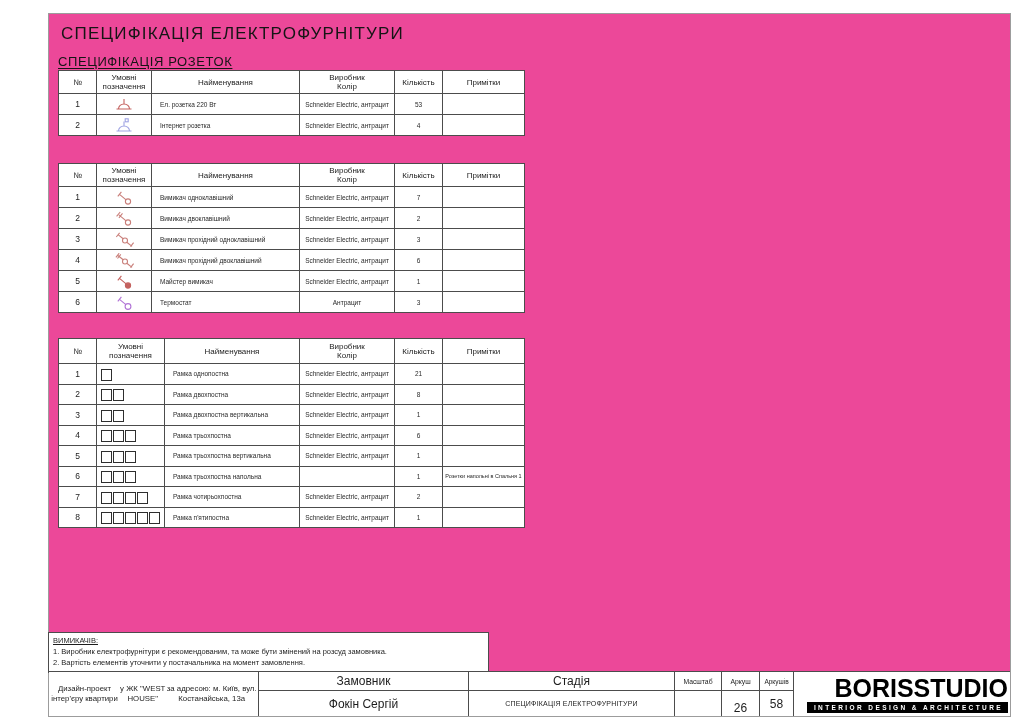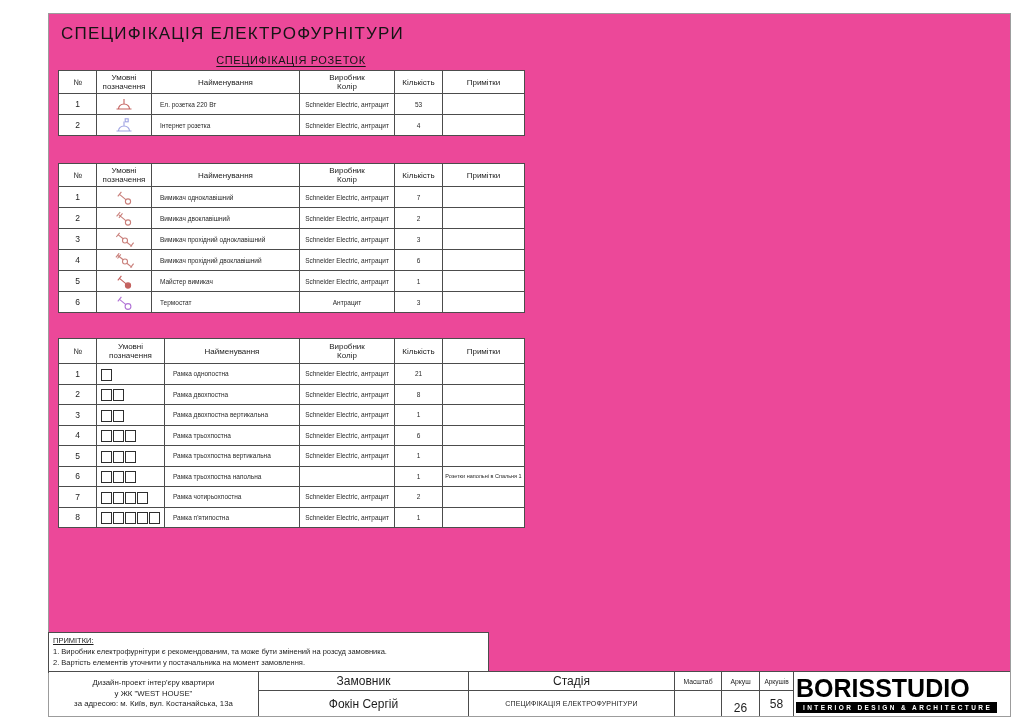--- a/index.html
+++ b/index.html
@@ -10,22 +10,22 @@
   }
   .frame{
     position:absolute;left:48px;top:13px;width:961px;height:702px;
     border:1px solid #9c9c9c;background:#ec4899;
   }
   .page-title{
     position:absolute;left:12px;top:10px;
     font-size:17px;letter-spacing:1.2px;color:#151515;white-space:nowrap;
   }
   .sec-head{
-    position:absolute;left:9px;width:466px;text-align:center;
-    font-size:11px;letter-spacing:0.6px;color:#151515;
+    position:absolute;left:9px;width:466px;
+    font-size:13px;letter-spacing:0.6px;color:#151515;
     text-decoration:underline;text-underline-offset:2px;white-space:nowrap;
   }
   #sec-head-0{top:40px;} #sec-head-1{top:135px;} #sec-head-2{top:308px;}
 
   table.spec-table{
     position:absolute;left:9px;width:466px;border-collapse:collapse;table-layout:fixed;
     border:1.5px solid #4c4c4c;background:#fff;
   }
   #table-0{top:56px;} #table-1{top:149px;} #table-2{top:324px;}
   .spec-table th,.spec-table td{border:1px solid #4c4c4c;padding:0;overflow:hidden;}
@@ -52,35 +52,35 @@
     font-size:7.5px;line-height:11px;padding:2px 0 0 4px;color:#1d1d1d;
   }
   .notes .nh{text-decoration:underline;}
 
   .titleblock{
     position:absolute;left:0;right:0;bottom:0;height:44px;
     border-top:1px solid #4c4c4c;display:flex;background:#fff;
   }
   .tb-cell{border-left:1px solid #4c4c4c;box-sizing:border-box;height:100%;}
   .tb-cell:first-child{border-left:none;}
-  .tb-project{width:209px;display:flex;flex-direction:column;align-items:center;justify-content:center;
+  .tb-project{width:209px;display:flex;flex-direction:row;align-items:center;justify-content:center;
     font-size:7.8px;line-height:10.5px;text-align:center;}
   .tb-split{display:flex;flex-direction:column;}
   .tb-split .top{height:18px;border-bottom:1px solid #4c4c4c;display:flex;align-items:center;justify-content:center;font-size:12px;}
   .tb-split .bot{flex:1;display:flex;align-items:center;justify-content:center;font-size:12px;}
   .tb-client{width:210px;}
   .tb-stage{width:206px;}
   .tb-stage .bot{font-size:7px;letter-spacing:0.2px;}
   .tb-scale{width:47px;}
   .tb-scale .top{font-size:6.8px;}
   .tb-sheet{width:38px;gap:8px;}
   .tb-sheet .top{font-size:6.8px;}
   .tb-sheets{width:34px;}
   .tb-sheets .top{font-size:6.5px;}
-  .tb-logo{flex:1;display:flex;flex-direction:column;align-items:flex-start;justify-content:center;padding:1px 2px;}
+  .tb-logo{flex:1;display:flex;flex-direction:column;align-items:flex-end;justify-content:center;padding:1px 2px;}
   .logo-text{
     font-size:25px;font-weight:bold;line-height:25px;color:#000;letter-spacing:0px;
     transform:scaleY(1.05);white-space:nowrap;
   }
   .logo-bar{
     background:#000;color:#fff;font-size:6.5px;font-weight:bold;letter-spacing:2.4px;
     padding:2px 5px 2px 7px;margin-top:1px;white-space:nowrap;
   }
 </style>
 </head>
@@ -336,21 +336,21 @@
             </span></td>
           <td class="c-name">Рамка п'ятипостна</td>
           <td class="c-maker">Schneider Electric, антрацит</td>
           <td class="c-qty">1</td>
           <td class="c-note"></td>
         </tr>
       </tbody>
     </table>
 
   <div class="notes">
-    <div class="nh">ПРИМІТКИ:</div>
+    <div class="nh">ВИМИКАЧІВ:</div>
     <div>1. Виробник електрофурнітури є рекомендованим, та може бути змінений на розсуд замовника.</div>
     <div>2. Вартість елементів уточнити у постачальника на момент замовлення.</div>
   </div>
 
   <div class="titleblock">
     <div class="tb-cell tb-project">
       <div>Дизайн-проект інтер'єру квартири</div>
       <div>у ЖК "WEST HOUSE"</div>
       <div>за адресою: м. Київ, вул. Костанайська, 13а</div>
     </div>

